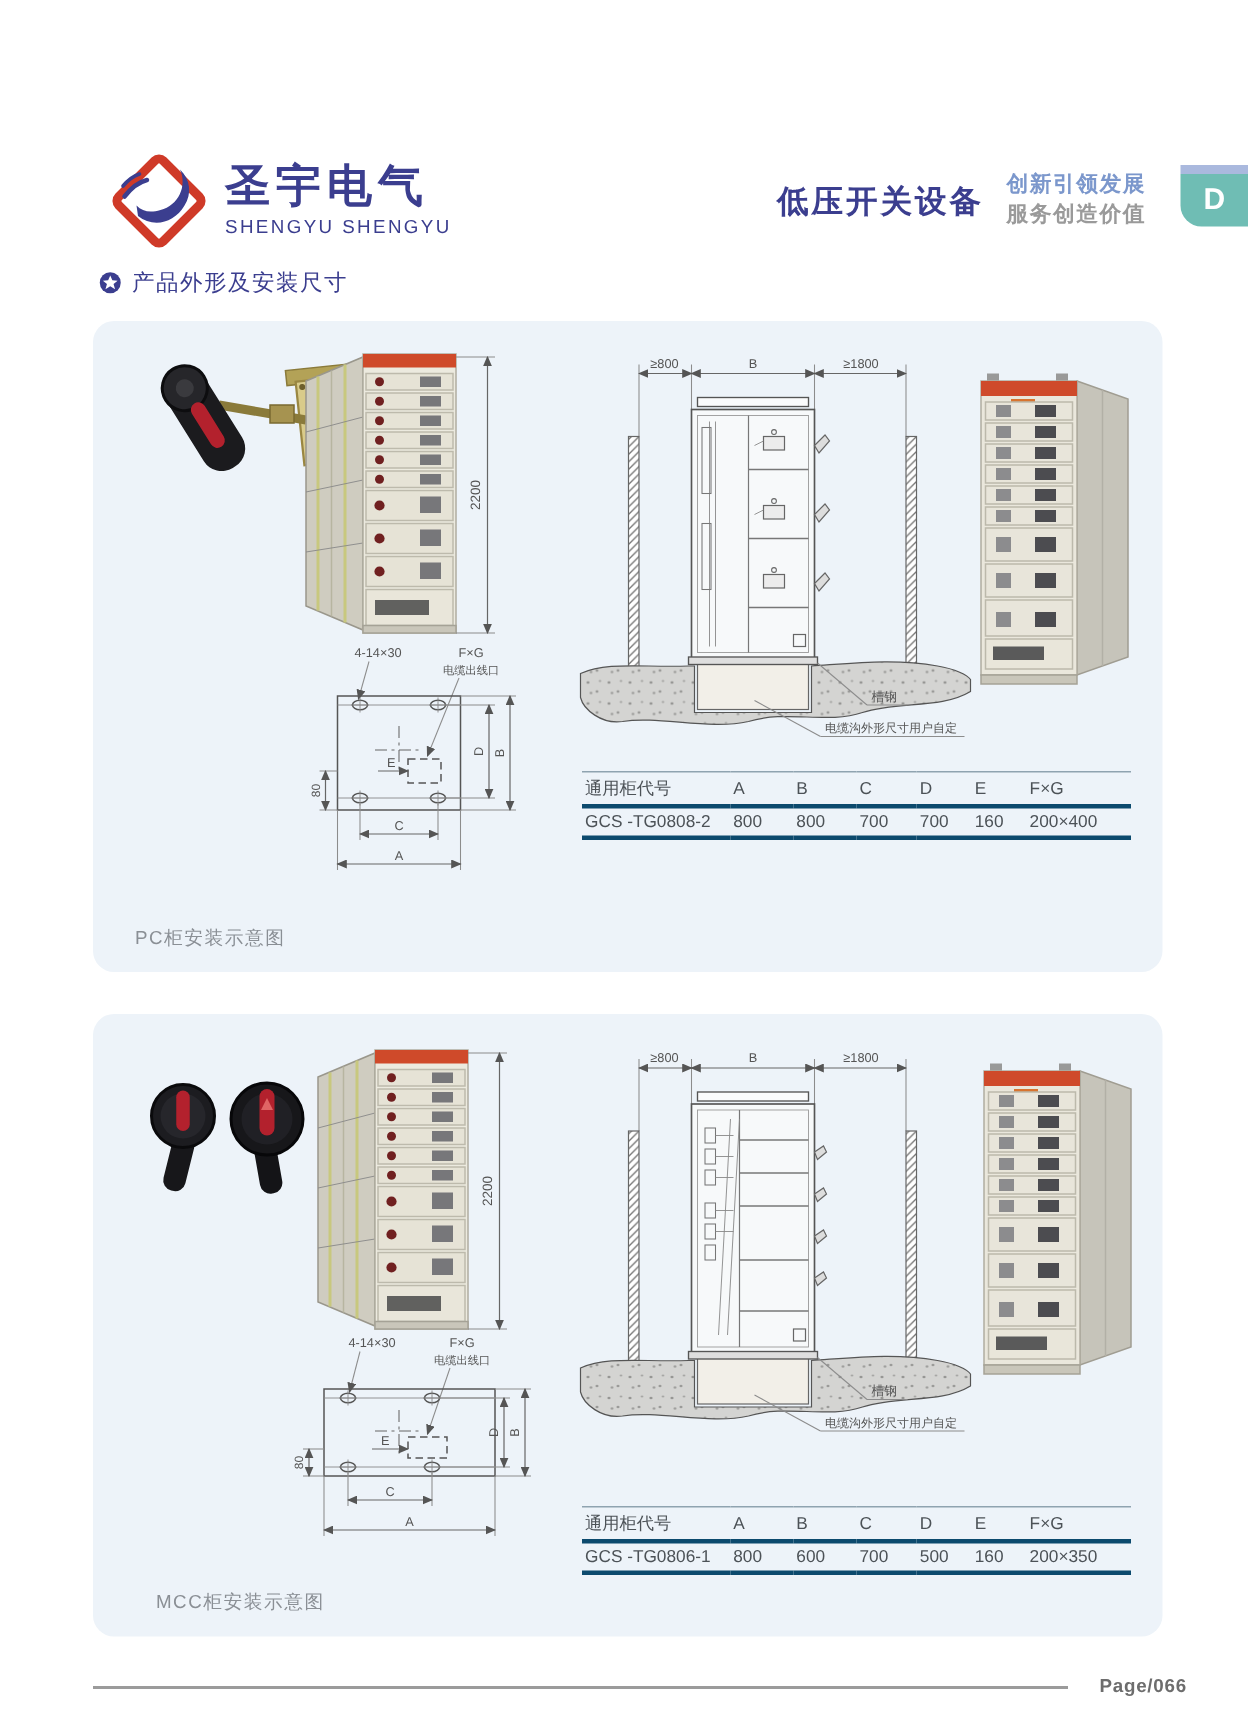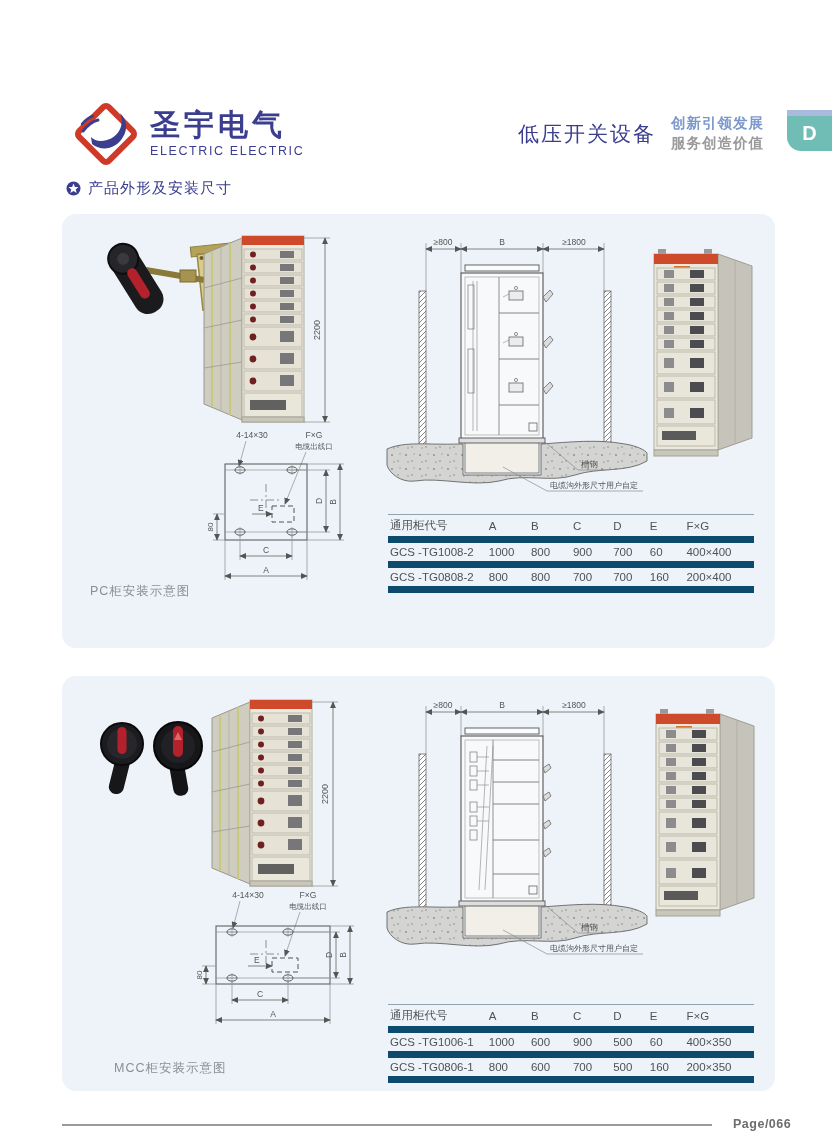--- a/index.html
+++ b/index.html
@@ -5,21 +5,21 @@
   * { box-sizing: border-box; }
   html,body { margin:0; padding:0; background:#ffffff; }
   body { font-family:"Liberation Sans", sans-serif; }
   .page { position:relative; width:839px; height:1146px; background:#fff; overflow:hidden;margin-top:28px; }
 
   
   .logo-mark { position:absolute; left:70px; top:70px; width:72px; height:72px; }
   .logo-text { position:absolute; left:150px; top:80px; }
   .logo-cn { font-size:30px; font-weight:bold; color:var(--brand-blue,#3b3e8f); letter-spacing:4px; line-height:34px; }
   .logo-en { font-size:12.5px; color:var(--brand-blue,#3b3e8f); letter-spacing:1.6px; margin-top:2px; }
-  .product-line { position:absolute; left:518px; top:92px; font-size:21px; font-weight:normal; color:var(--brand-blue,#3b3e8f); letter-spacing:2px; }
+  .product-line { position:absolute; left:518px; top:92px; font-size:21px; font-weight:bold; color:var(--brand-blue,#3b3e8f); letter-spacing:2px; }
   .slogans { position:absolute; left:671px; top:85px; font-size:14.5px; line-height:20px; letter-spacing:1px;font-weight:bold; }
   .slogan-1 { color:var(--slogan-blue,#7b97cc); }
   .slogan-2 { color:var(--slogan-gray,#9a9a9a);text-align:center; }
   .d-tab { position:absolute; right:7px; top:82px; width:45px; height:41px; }
   .d-tab .strip { height:6px; background:var(--tab-strip,#aab9de); }
   .d-tab .body { height:35px; background:var(--tab-teal,#6fbdb4); border-bottom-left-radius:14px;
                  color:#fff; font-weight:bold; font-size:20px; display:flex; align-items:center; justify-content:center; }
 
   
   .section-title { position:absolute; left:66px; top:151px; display:flex; align-items:center; gap:7px;
@@ -32,21 +32,21 @@
   .panel-2 { top:648px; height:415px; }
   .panel svg { position:absolute; }
   .caption { position:absolute; font-size:12.5px; color:#8a8f95; letter-spacing:1px; }
 
   
   .table-wrap { position:absolute; left:326px; width:366px; }
   .tw-1 { top:300px; } .tw-2 { top:328px; }
   table.spec-table { width:100%; border-collapse:collapse; font-size:11.5px; color:#4c5257; }
   table.spec-table th { border-top:1px solid #8fa3b0; font-weight:normal; }
   table.spec-table th, table.spec-table td {
-    border-bottom:7px solid #0c4a6e; text-align:left; padding:3px 2px; white-space:nowrap; }
+    border-bottom:3px solid #0c4a6e; text-align:left; padding:3px 2px; white-space:nowrap; }
   table.spec-table th:nth-child(1), table.spec-table td:nth-child(1) { width:27%; }
   table.spec-table th:nth-child(2), table.spec-table td:nth-child(2) { width:11.5%; }
   table.spec-table th:nth-child(3), table.spec-table td:nth-child(3) { width:11.5%; }
   table.spec-table th:nth-child(4), table.spec-table td:nth-child(4) { width:11%; }
   table.spec-table th:nth-child(5), table.spec-table td:nth-child(5) { width:10%; }
   table.spec-table th:nth-child(6), table.spec-table td:nth-child(6) { width:10%; }
 
   
   svg text { font-family:"Liberation Sans", sans-serif; fill:#555; }
   .dim { stroke:#666; stroke-width:0.8; fill:none; }
@@ -83,21 +83,21 @@
 <div class="page">
 
   <svg class="logo-mark" viewBox="0 0 72 72">
     <rect x="15" y="15" width="42" height="42" rx="4" transform="rotate(45 36 36)" fill="none" stroke="#cf3a28" stroke-width="6"></rect>
     <path d="M22,46 C32,54 46,51 53,39 C58,31 57,22 50,15 C55,26 49,39 37,42 C30,44 25,43 21,39 Z" fill="#3b3e8f"></path>
     <path d="M13,33 q7,-9 15,-11" stroke="#3b3e8f" stroke-width="3" fill="none" stroke-linecap="round"></path>
     <path d="M12,26 q5,-6 11,-8" stroke="#3b3e8f" stroke-width="2.4" fill="none" stroke-linecap="round"></path>
   </svg>
   <div class="logo-text">
     <div class="logo-cn">圣宇电气</div>
-    <div class="logo-en">ELECTRIC ELECTRIC</div>
+    <div class="logo-en">SHENGYU SHENGYU</div>
   </div>
   <div class="product-line">低压开关设备</div>
   <div class="slogans">
     <div class="slogan-1">创新引领发展</div>
     <div class="slogan-2">服务创造价值</div>
   </div>
   <div class="d-tab">
     <div class="strip"></div>
     <div class="body">D</div>
   </div>
@@ -347,42 +347,33 @@
               <th>A</th>
               <th>B</th>
               <th>C</th>
               <th>D</th>
               <th>E</th>
               <th>F×G</th>
             </tr>
           </thead>
           <tbody>
             <tr>
-              <td>GCS -TG1008-2</td>
-              <td>1000</td>
-              <td>800</td>
-              <td>900</td>
-              <td>700</td>
-              <td>60</td>
-              <td>400×400</td>
-            </tr>
-            <tr>
               <td>GCS -TG0808-2</td>
               <td>800</td>
               <td>800</td>
               <td>700</td>
               <td>700</td>
               <td>160</td>
               <td>200×400</td>
             </tr>
           </tbody>
         </table>
     </div>
 
-    <div class="caption" style="left:28px; top:369px;">PC柜安装示意图</div>
+    <div class="caption" style="left:28px; top:403px;">PC柜安装示意图</div>
   </section>
 
   <section class="panel panel-2">
 
     <svg style="left:32px; top:40px;" width="112" height="90" viewBox="0 0 112 90">
       <g transform="rotate(14 24 58)">
           <rect x="18" y="40" width="15" height="38" rx="7" fill="#17171a"></rect>
         </g>
       <circle cx="28" cy="28" r="21" fill="#1c1c20" stroke="#0a0a0c" stroke-width="2"></circle>
       <circle cx="28" cy="28" r="15" fill="#26262b"></circle>
@@ -617,40 +608,31 @@
               <th>A</th>
               <th>B</th>
               <th>C</th>
               <th>D</th>
               <th>E</th>
               <th>F×G</th>
             </tr>
           </thead>
           <tbody>
             <tr>
-              <td>GCS -TG1006-1</td>
-              <td>1000</td>
-              <td>600</td>
-              <td>900</td>
-              <td>500</td>
-              <td>60</td>
-              <td>400×350</td>
-            </tr>
-            <tr>
               <td>GCS -TG0806-1</td>
               <td>800</td>
               <td>600</td>
               <td>700</td>
               <td>500</td>
               <td>160</td>
               <td>200×350</td>
             </tr>
           </tbody>
         </table>
     </div>
 
-    <div class="caption" style="left:52px; top:384px;">MCC柜安装示意图</div>
+    <div class="caption" style="left:42px; top:384px;">MCC柜安装示意图</div>
   </section>
 
   <div class="footer-rule"></div>
   <div class="page-num">Page/066</div>
 
 </div>
 
 </body></html>

